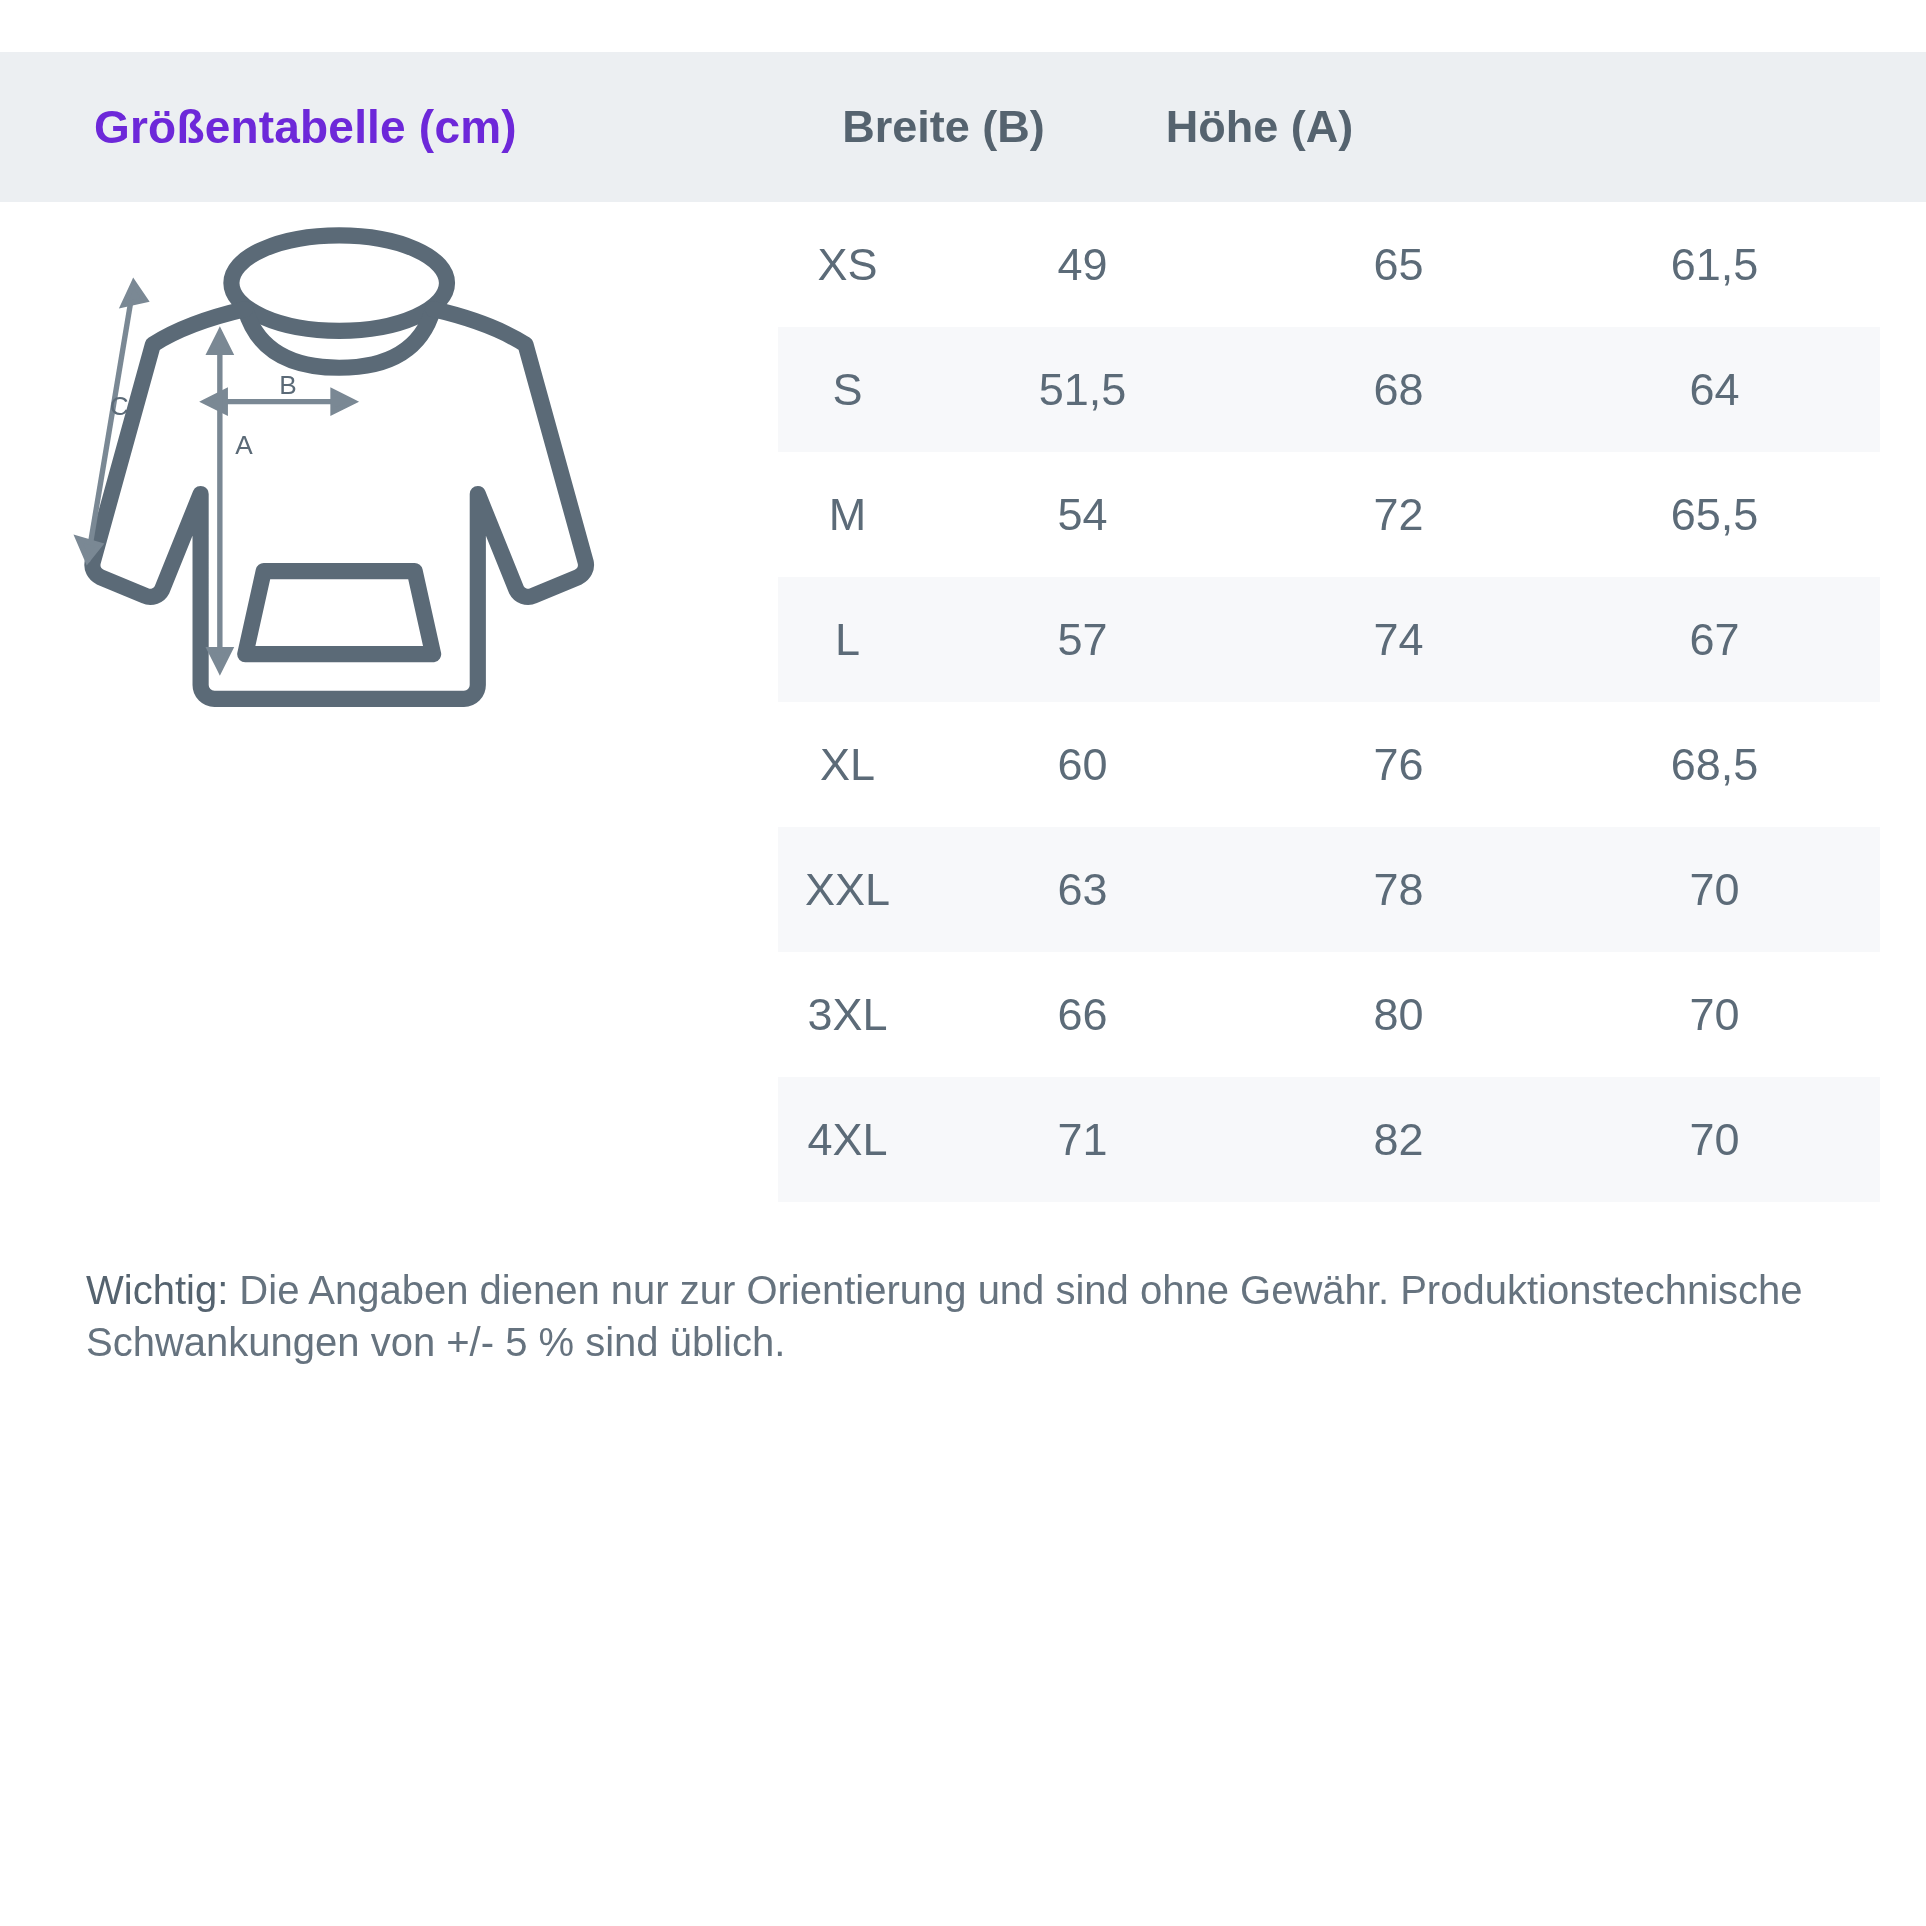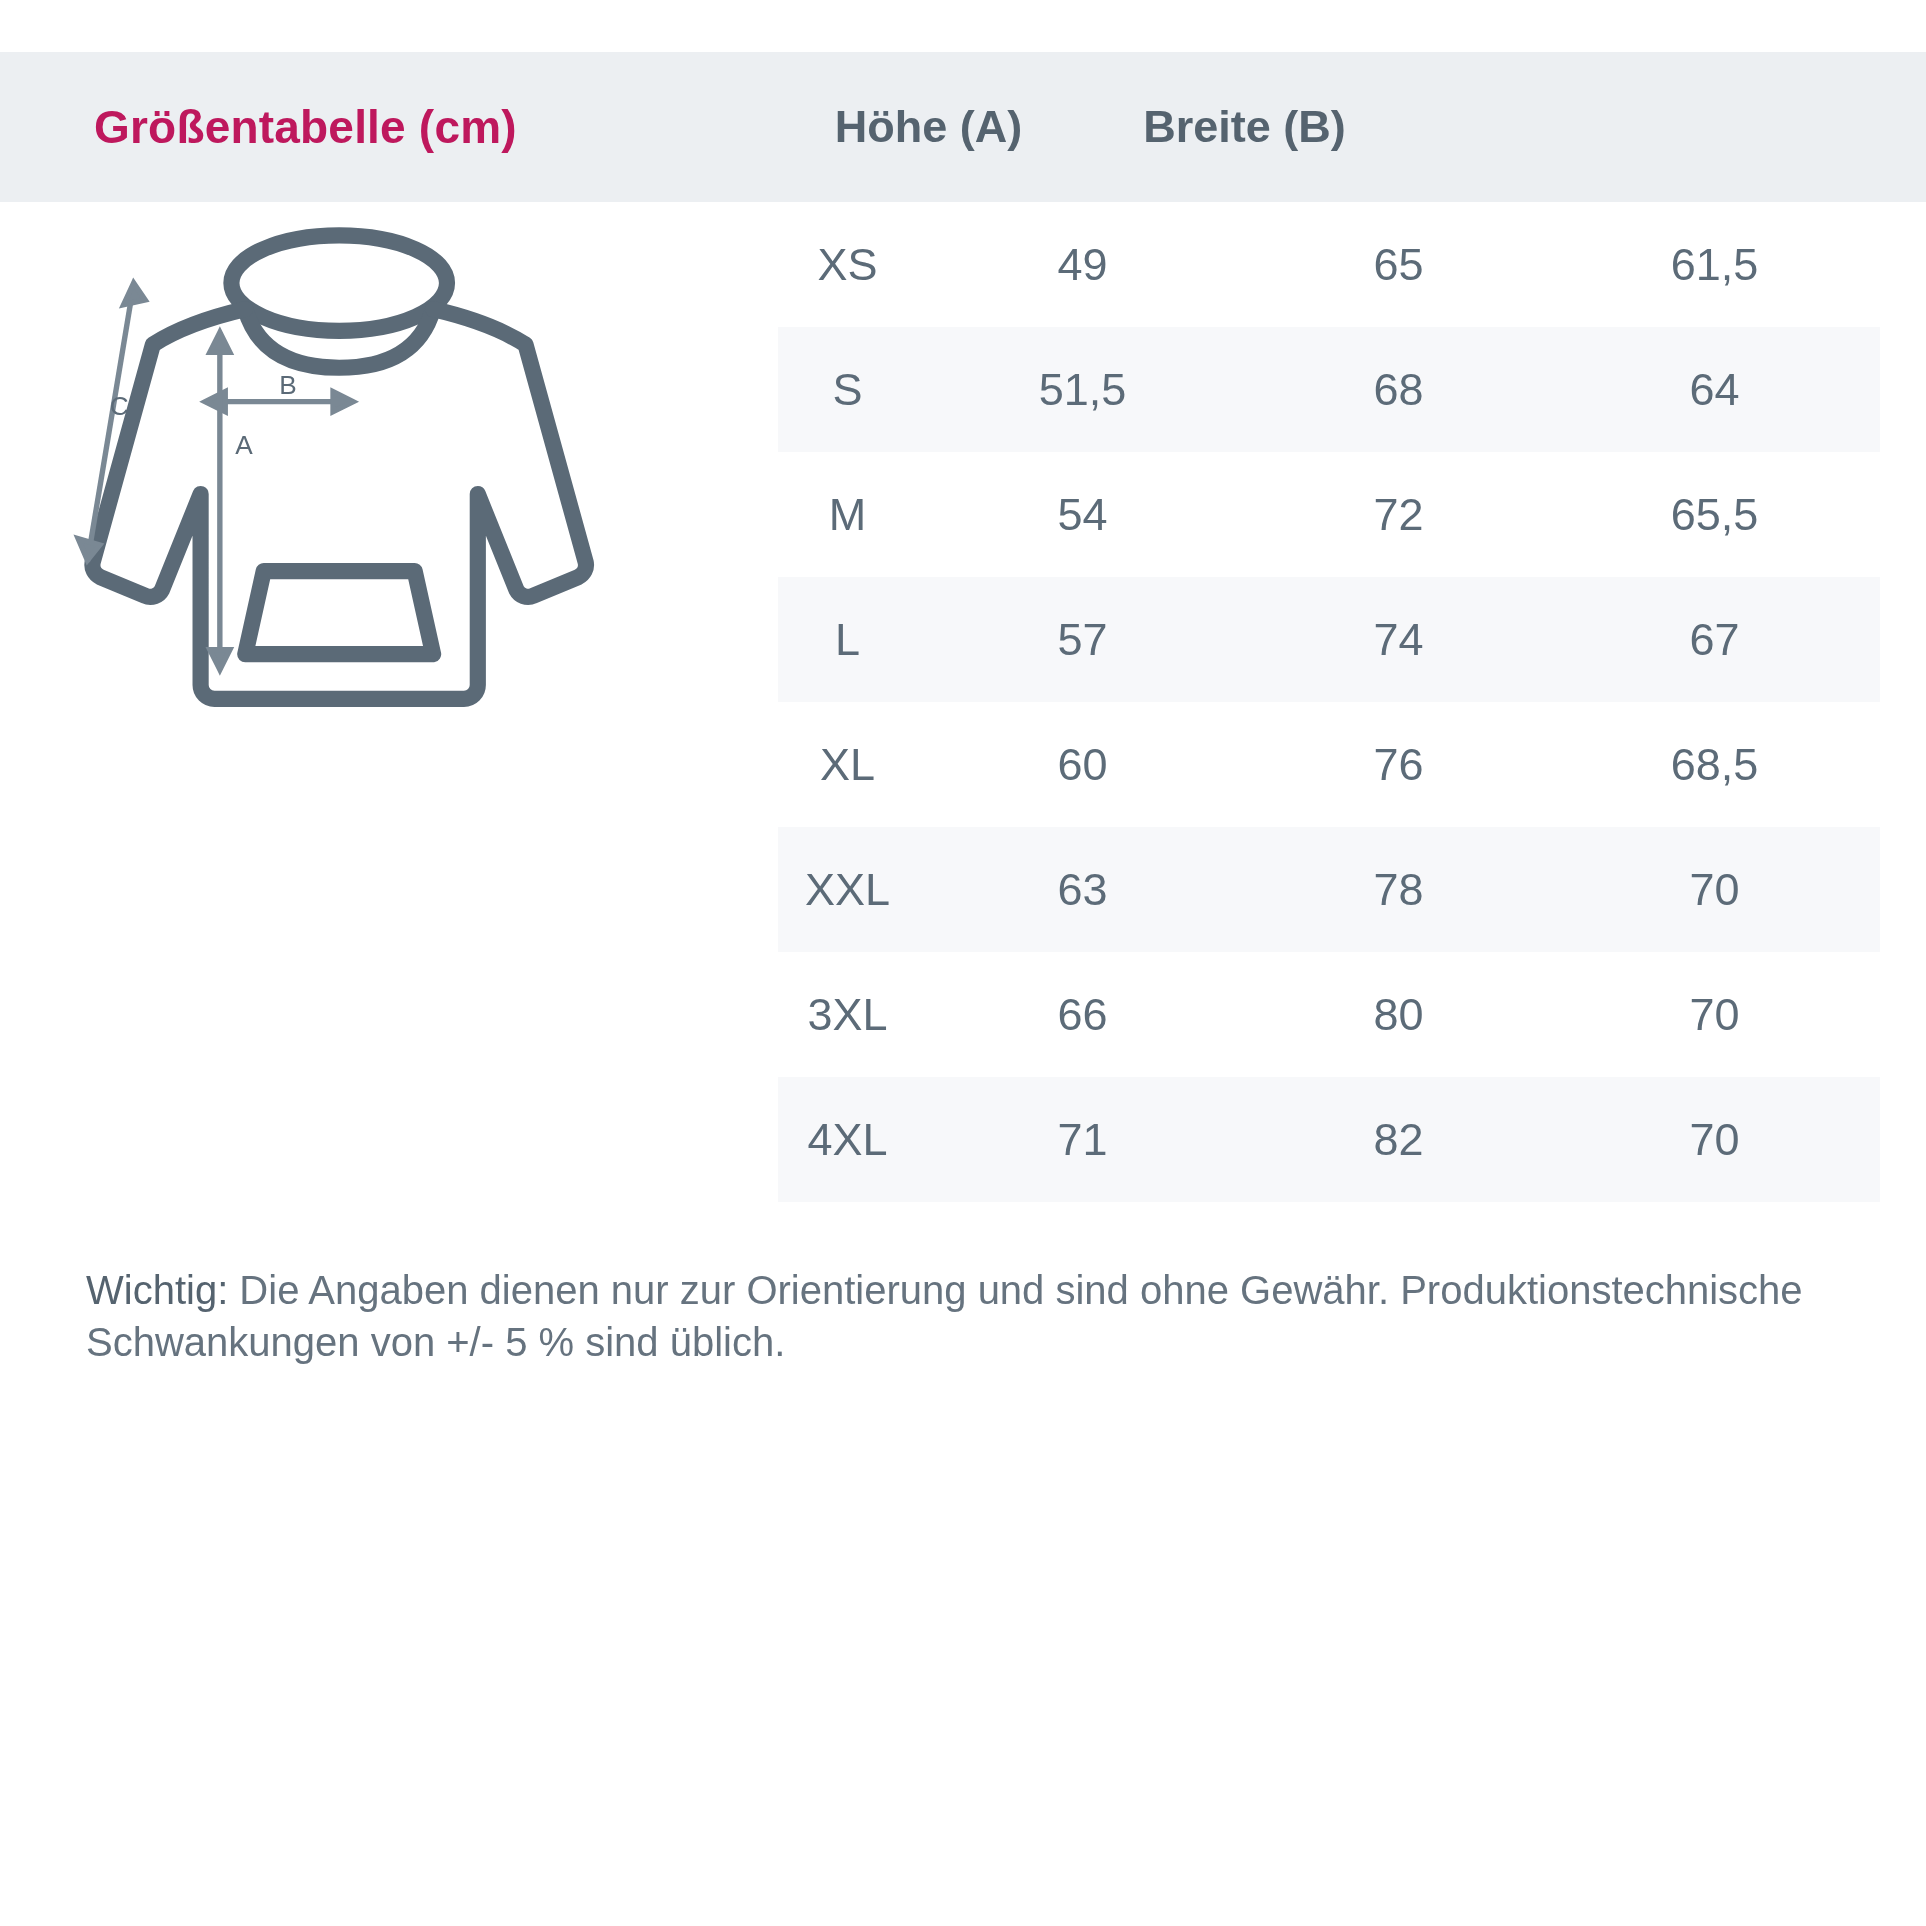--- a/index.html
+++ b/index.html
@@ -37,21 +37,21 @@
     top: 52px;
     width: 1926px;
     height: 150px;
     display: flex;
     align-items: center;
   }
   .header-title {
     margin-left: 94px;
     font-size: 46px;
     font-weight: bold;
-    color: #be185d;
+    color: #6d28d9;
     letter-spacing: 0.2px;
     white-space: nowrap;
   }
   .header-cols {
     position: absolute;
     left: 778px;
     top: 0;
     height: 150px;
     width: 1102px;
     display: flex;
@@ -115,22 +115,22 @@
 </style>
 </head>
 <body>
 
 <div class="page">
 
   <div class="header-band"></div>
   <div class="header-inner">
     <div class="header-title">Größentabelle (cm)</div>
     <div class="header-cols">
+      <div class="header-col b">Breite (B)</div>
       <div class="header-col h">Höhe (A)</div>
-      <div class="header-col b">Breite (B)</div>
     </div>
   </div>
 
   <div class="drawing">
     <svg width="709" height="616" viewBox="0 0 920 800" xmlns="http://www.w3.org/2000/svg" aria-hidden="true">
       <g fill="none" stroke="#5b6a77" stroke-width="21" stroke-linejoin="round" stroke-linecap="round">
 
         <ellipse cx="370" cy="78" rx="140" ry="62"></ellipse>
         <path d="M248 112 C262 160 300 188 370 188 C440 188 478 160 492 112"></path>
 

